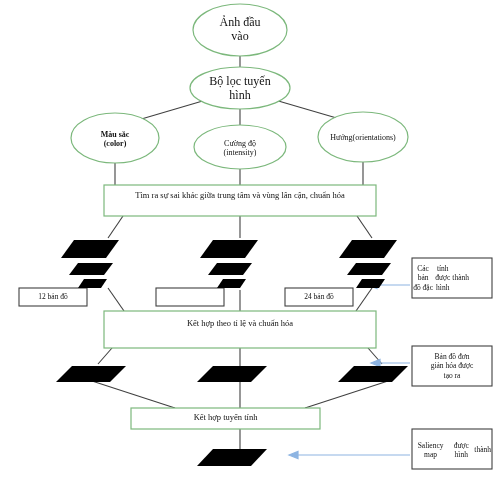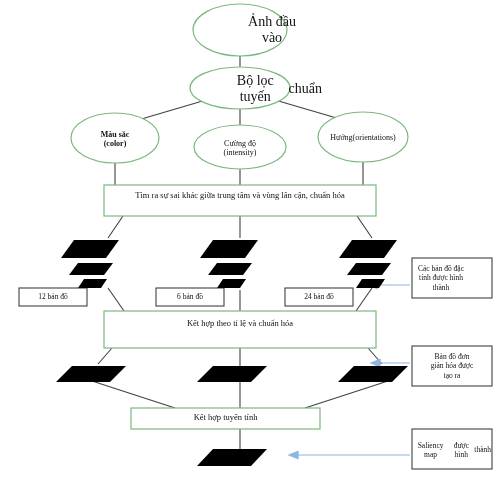--- a/index.html
+++ b/index.html
@@ -28,21 +28,21 @@
     position: absolute;
     display: flex;
     align-items: center;
     justify-content: center;
     text-align: center;
     line-height: 1.15;
     color: #111111;
     pointer-events: none;
   }
   .ellipse-label { font-size: 8px; }
-  .ellipse-label-big { font-size: 14px; padding-left: 32px; }
+  .ellipse-label-big { font-size: 12px; }
   .proc-label { font-size: 8.5px; }
   .small-box-label { font-size: 7.5px; }
   .note-label { font-size: 7.5px; line-height: 1.25; }
 </style>
 </head>
 <body>
 
 <div id="canvas">
 
   <svg class="layer" viewBox="0 0 500 490" xmlns="http://www.w3.org/2000/svg">
@@ -149,23 +149,23 @@
     <g fill="#000000">
       <polygon points="213,449 267,449 251,466 197,466"></polygon>
     </g>
   </svg>
 
   <div class="node-text ellipse-label-big" style="left:193px; top:14px; width:94px; height:32px; flex-direction:column;">
     <span>Ảnh đầu</span>
     <span>vào</span>
   </div>
 
-  <div class="node-text ellipse-label-big" style="left:190px; top:74px; width:100px; height:30px; ">
+  <div class="node-text ellipse-label-big" style="left:190px; top:74px; width:100px; height:30px; flex-direction:column;">
     <span>Bộ lọc tuyến</span>
-    <span>chuẩn</span>
+    <span>hình</span>
   </div>
 
   <div class="node-text ellipse-label" style="left:71px; top:124px; width:88px; height:30px; flex-direction:column;font-weight:bold;">
     <span>Màu sắc</span>
     <span>(color)</span>
   </div>
 
   <div class="node-text ellipse-label" style="left:194px; top:133px; width:92px; height:30px; flex-direction:column;">
     <span>Cường độ</span>
     <span>(intensity)</span>
@@ -176,24 +176,23 @@
     <span>(orientations)</span>
   </div>
 
   <div class="node-text proc-label" style="left:106px; top:312px; width:268px; height:24px;">Kết hợp theo tỉ lệ và chuẩn hóa</div>
 
   <div class="node-text proc-label" style="left:106px; top:186px; width:268px; height:20px;">Tìm ra sự sai khác giữa trung tâm và vùng lân cận, chuẩn hóa</div>
 
   <div class="node-text proc-label" style="left:133px; top:409px; width:185px; height:18px;">Kết hợp tuyến tính</div>
 
   <div class="node-text small-box-label" style="left:19px; top:288px; width:68px; height:18px;">12 bản đồ</div>
-  <div class="node-text small-box-label" style="left:156px; top:288px; width:68px; height:18px;">6 bản đồ</div>
   <div class="node-text small-box-label" style="left:285px; top:288px; width:68px; height:18px;text-align:right;">24 bản đồ</div>
 
-  <div class="node-text note-label" style="left:413px; top:259px; width:56px; height:38px; flex-direction:column;">
+  <div class="node-text note-label" style="left:413px; top:259px; width:56px; height:38px; ">
     <span>Các bản đồ đặc</span>
     <span>tính được hình</span>
     <span>thành</span>
   </div>
 
   <div class="node-text note-label" style="left:413px; top:347px; width:78px; height:38px; flex-direction:column;">
     <span>Bản đồ đơn</span>
     <span>giản hóa được</span>
     <span>tạo ra</span>
   </div>

